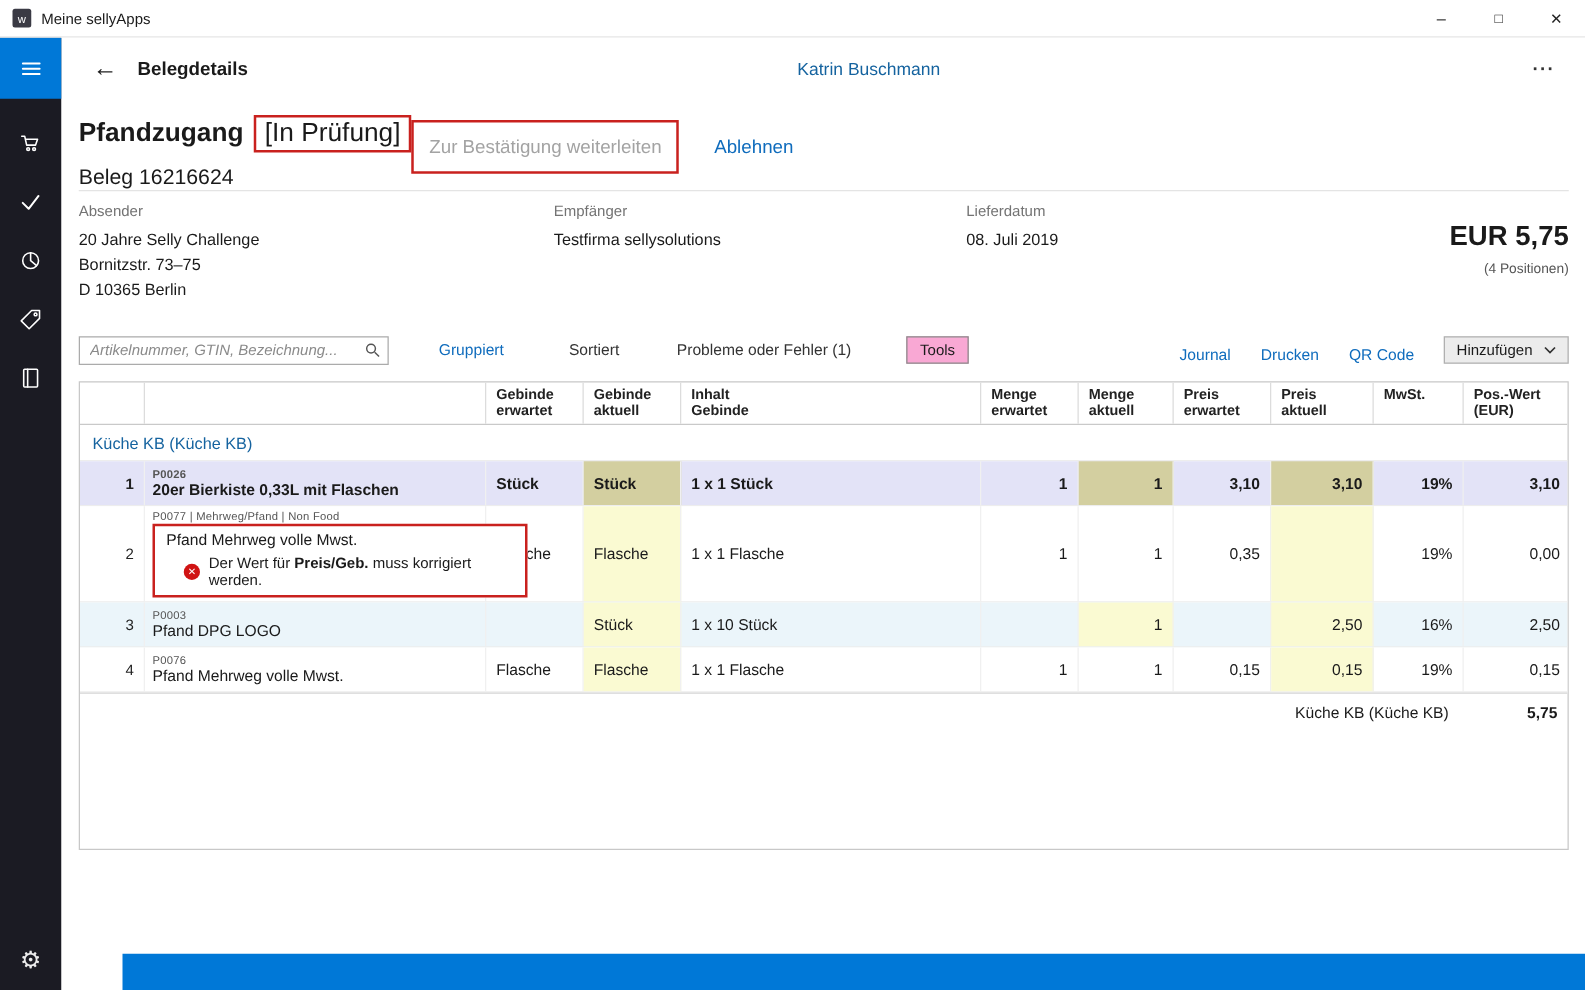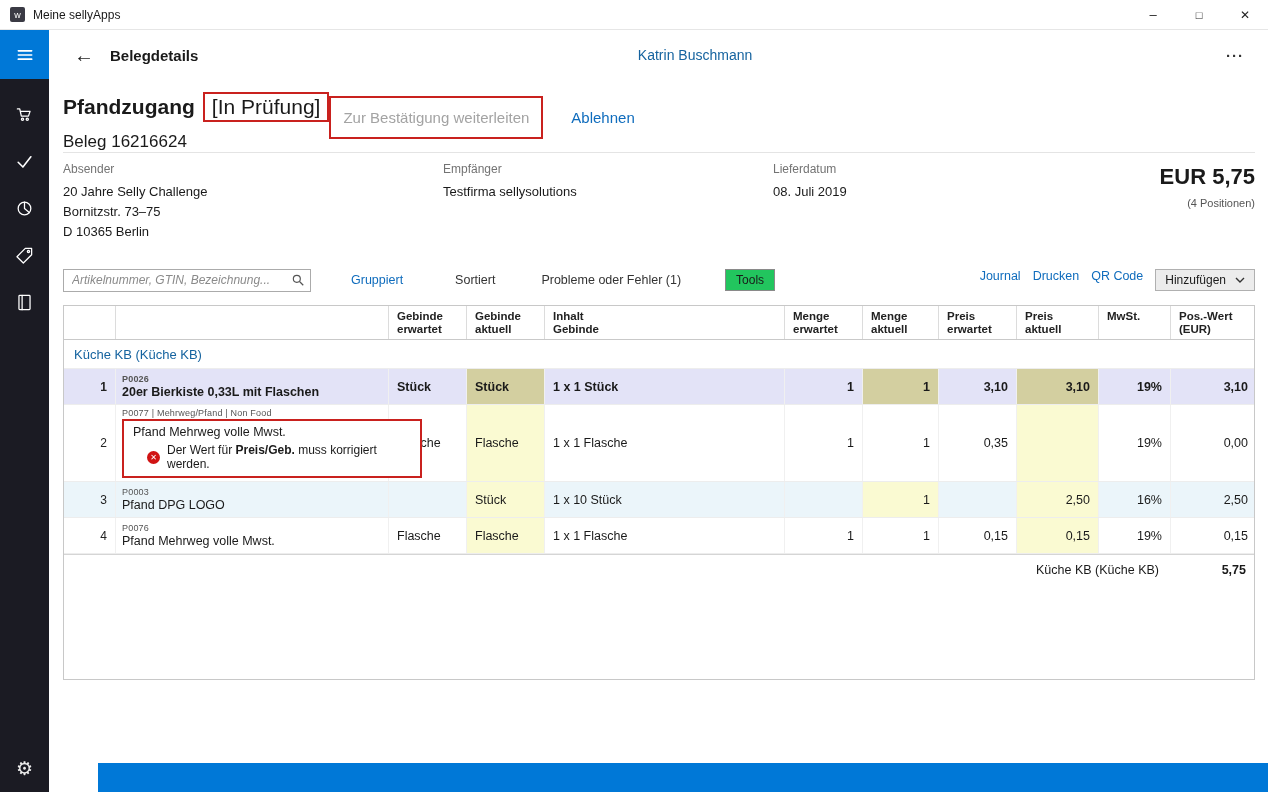--- a/index.html
+++ b/index.html
@@ -46,36 +46,36 @@
   .docright{display:flex;align-items:center;margin-top:4px}
   .fwd{color:#a3a3a3;font-size:15px;padding:11px 12px;cursor:pointer}
   .reject{color:#0f6cbd;font-size:15px;margin-left:28px;cursor:pointer}
 
   
   .irow{display:flex;border-top:1px solid #e4e4e4;padding:9px 0 12px}
   .irow.one{margin-top:16px}
   .icol1{width:380px}.icol2{width:330px}.icol3{flex:1}.icol4{width:220px;text-align:right}
   .ilabel{font-size:12px;color:#737373;margin-bottom:6px}
   .ival{font-size:13px;line-height:20px}
-  .total{font-size:22px;font-weight:bold;margin-top:2px}
+  .total{font-size:22px;font-weight:bold;margin-top:14px}
   .positions{font-size:11px;color:#555;margin-top:7px}
 
   
   .toolbar{display:flex;align-items:center;margin-top:13px;height:26px}
   .searchwrap{position:relative;width:248px;height:23px}
   .searchwrap input{width:100%;height:100%;border:1px solid #ababab;padding:0 26px 0 8px;font-family:"Liberation Sans",sans-serif;font-size:12px;color:#333;outline:none}
   .searchwrap input::placeholder{font-style:italic;color:#8a8a8a}
   .searchicon{position:absolute;right:6px;top:4px}
   .tlink{font-size:12.5px;cursor:pointer;color:#333;text-decoration:none}
   .tlink.active{color:#0f6cbd;margin-left:40px}
   .lnk-sortiert{margin-left:52px}
   .lnk-probleme{margin-left:46px}
-  .tbtn{background:#22c55e;border:1px solid #8a8a8a;font-family:"Liberation Sans",sans-serif;font-size:12px;padding:3px 10px;cursor:pointer;color:#1a1a1a}
+  .tbtn{background:#f9a8d4;border:1px solid #8a8a8a;font-family:"Liberation Sans",sans-serif;font-size:12px;padding:3px 10px;cursor:pointer;color:#1a1a1a}
   .tools{margin-left:44px}
-  .tright{margin-left:auto;display:flex;align-items:flex-start;gap:12px}
+  .tright{margin-left:auto;display:flex;align-items:flex-end;gap:24px}
   .tlink.blue{color:#0f6cbd}
   .addbtn{display:flex;align-items:center;gap:9px;background:#ececec;border:1px solid #b0b0b0;padding:3px 9px}
 
   
   .table{margin-top:12px;height:375px;border:1px solid #c8c8c8;display:flex;flex-direction:column;background:#fff;overflow:hidden}
   .thead{display:flex;height:34px;border-bottom:1px solid #c9c9c9}
   .tcell{display:flex;align-items:center;padding:0 8px;border-right:1px solid #f0f0f0;overflow:hidden;flex-shrink:0}
   .tcell:last-child{border-right:none}
   .th{font-weight:bold;font-size:11.5px;line-height:13px;white-space:pre-line;align-items:flex-start;padding-top:4px;border-right:1px solid #dcdcdc;color:#222}
   .c-num{width:52px}.c-name{width:273px}.c-ge{width:78px}.c-ga{width:78px}.c-ig{width:240px}

